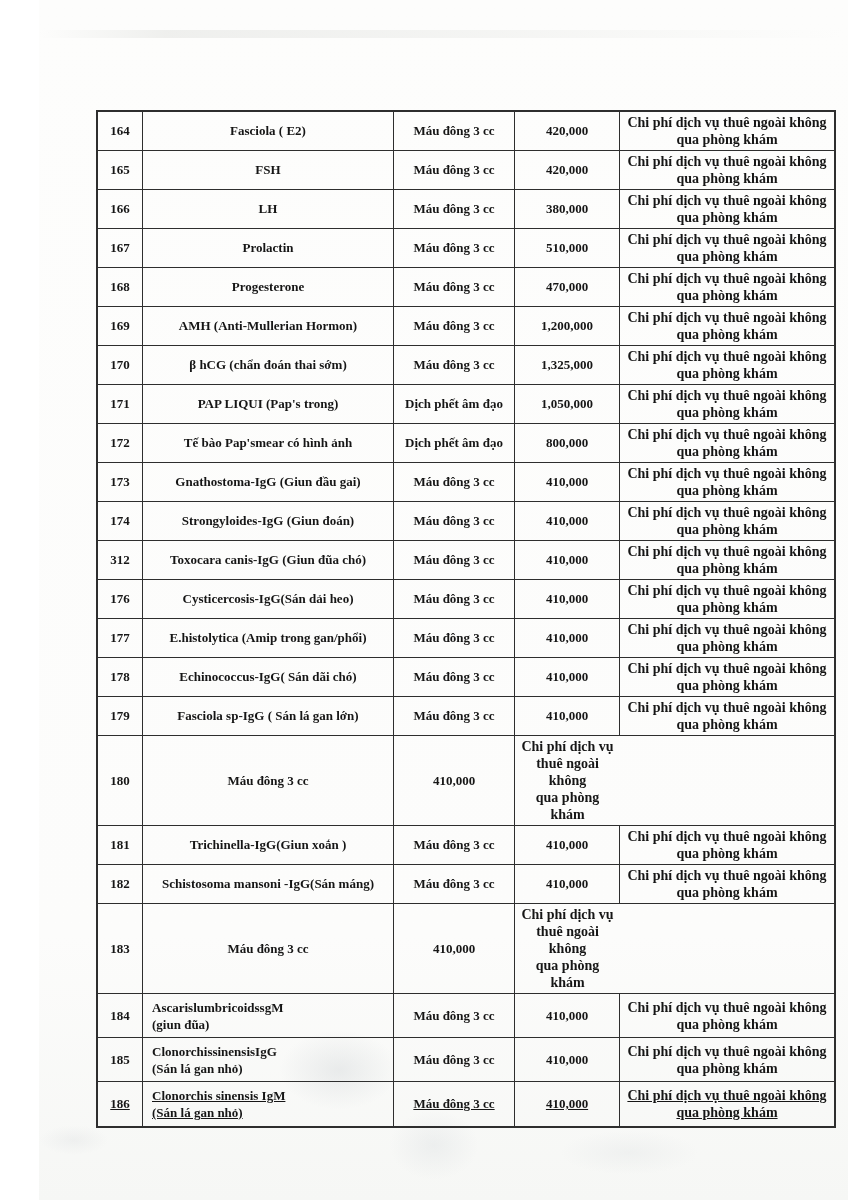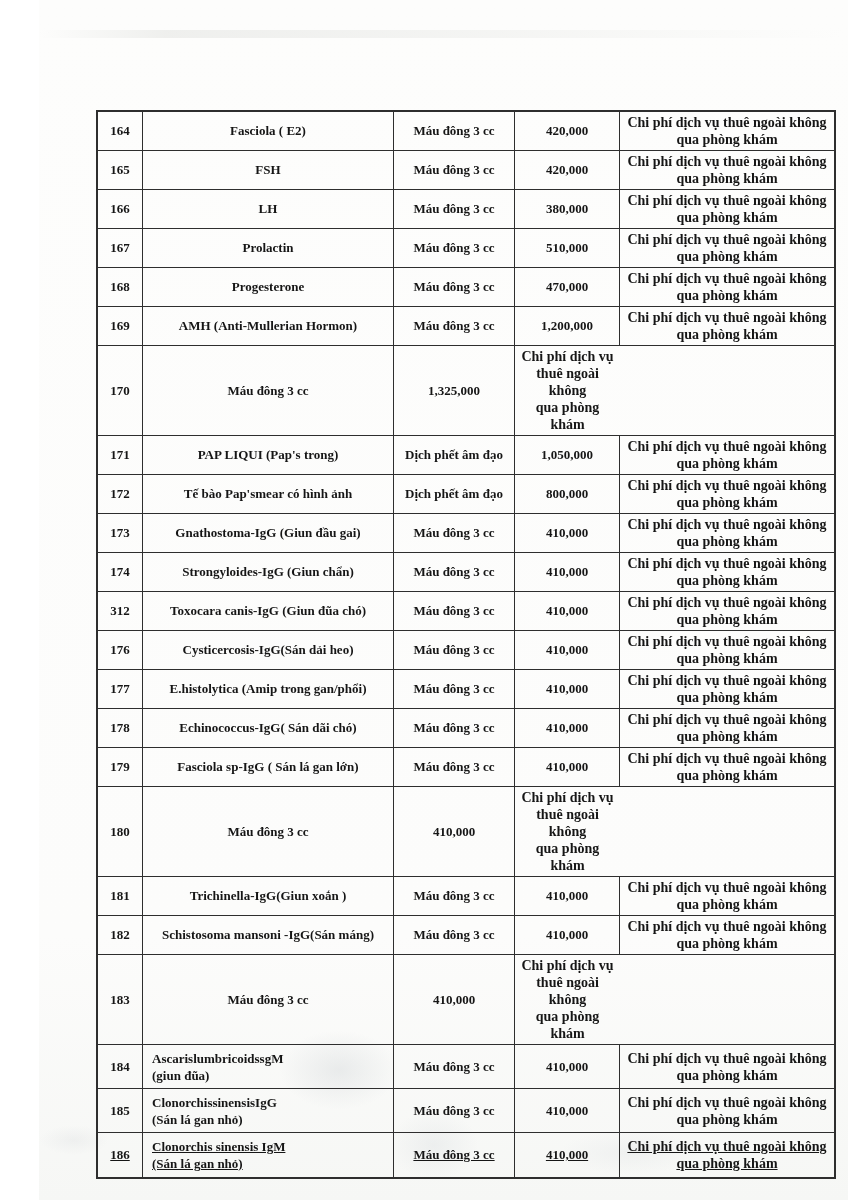--- a/index.html
+++ b/index.html
@@ -163,20 +163,24 @@
     </div>
     <div class="cell c-spec">Máu đông 3 cc</div>
     <div class="cell c-price">1,200,000</div>
     <div class="cell c-note">
       <div>Chi phí dịch vụ thuê ngoài không</div>
       <div>qua phòng khám</div>
     </div>
   </div>
         <div class="row">
     <div class="cell c-stt">170</div>
+    <div class="cell c-name">
+      <div>β hCG (chẩn đoán thai sớm)</div>
+
+    </div>
     <div class="cell c-spec">Máu đông 3 cc</div>
     <div class="cell c-price">1,325,000</div>
     <div class="cell c-note">
       <div>Chi phí dịch vụ thuê ngoài không</div>
       <div>qua phòng khám</div>
     </div>
   </div>
         <div class="row">
     <div class="cell c-stt">171</div>
     <div class="cell c-name">
@@ -212,21 +216,21 @@
     <div class="cell c-spec">Máu đông 3 cc</div>
     <div class="cell c-price">410,000</div>
     <div class="cell c-note">
       <div>Chi phí dịch vụ thuê ngoài không</div>
       <div>qua phòng khám</div>
     </div>
   </div>
         <div class="row">
     <div class="cell c-stt">174</div>
     <div class="cell c-name">
-      <div>Strongyloides-IgG (Giun chẩn)</div>
+      <div>Strongyloides-IgG (Giun đoán)</div>
 
     </div>
     <div class="cell c-spec">Máu đông 3 cc</div>
     <div class="cell c-price">410,000</div>
     <div class="cell c-note">
       <div>Chi phí dịch vụ thuê ngoài không</div>
       <div>qua phòng khám</div>
     </div>
   </div>
         <div class="row">

